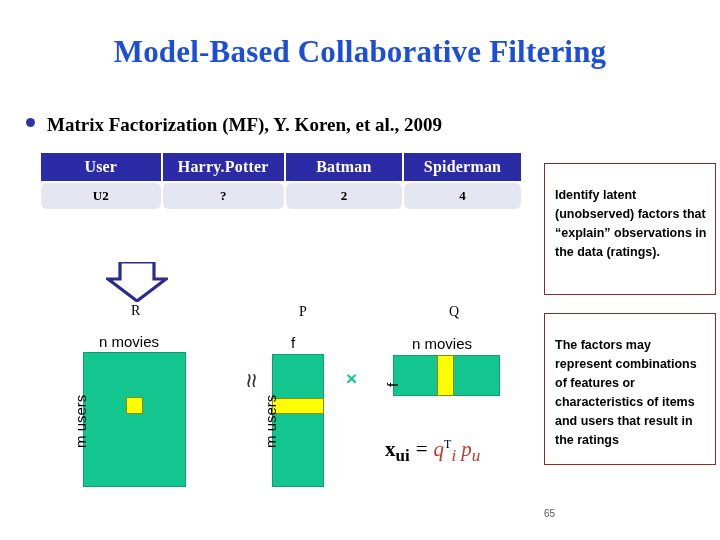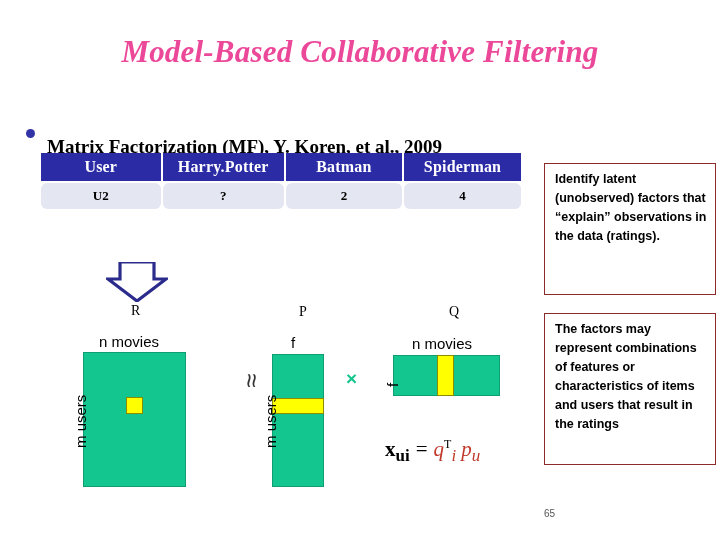--- a/index.html
+++ b/index.html
@@ -18,24 +18,23 @@
   
   #slide-title {
     position: absolute;
     left: 0;
     top: 34px;
     width: 720px;
     text-align: center;
     font-family: "Liberation Serif", serif;
     font-weight: bold;
     font-size: 31px;
-    color: #ec4899;
+    color: #1d4ed8;
     letter-spacing: 0.2px;
     white-space: nowrap;
-    font-style: italic;
   }
 
   
   #bullet-row {
     position: absolute;
     left: 26px;
     top: 114px;
     display: flex;
     align-items: center;
   }
@@ -47,21 +46,20 @@
     margin-right: 12px;
     margin-bottom: 6px;
     flex: 0 0 auto;
   }
   #bullet-text {
     font-family: "Liberation Serif", serif;
     font-weight: bold;
     font-size: 19px;
     color: #000000;
     white-space: nowrap;
-    margin-top: 22px;
   }
 
   
   #ratings-table {
     position: absolute;
     left: 39px;
     top: 151px;
     width: 484px;
     border-collapse: separate;
     border-spacing: 2px 2px;
@@ -206,21 +204,21 @@
   .note-box {
     position: absolute;
     border: 1px solid #8C2B2B;
     background: #ffffff;
     box-sizing: border-box;
     font-family: "Liberation Sans", sans-serif;
     font-size: 12.5px;
     font-weight: bold;
     color: #000000;
     line-height: 1.52;
-    padding: 6px 8px 6px 10px;
+    padding: 22px 8px 6px 10px;
   }
   #note-1 { left: 544px; top: 163px; width: 172px; height: 132px; }
   #note-2 { left: 544px; top: 313px; width: 172px; height: 152px; }
 
   
   #page-number {
     position: absolute;
     left: 544px;
     top: 508px;
     font-family: "Liberation Sans", sans-serif;

